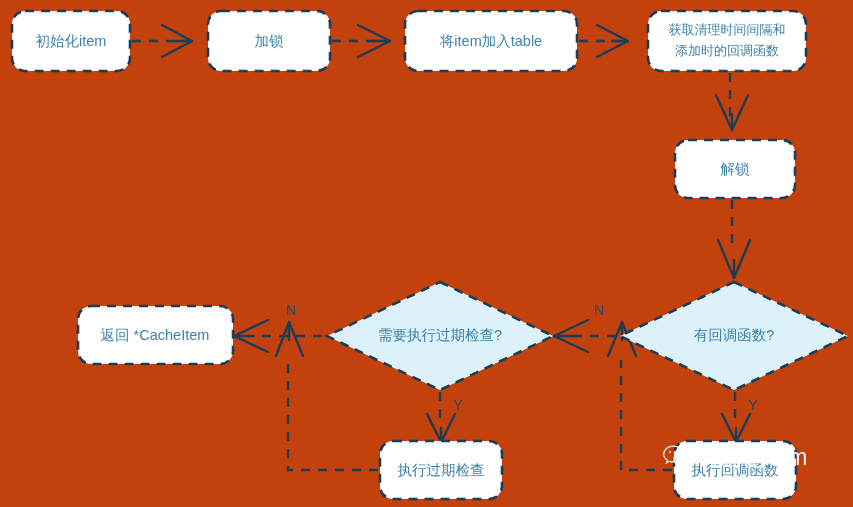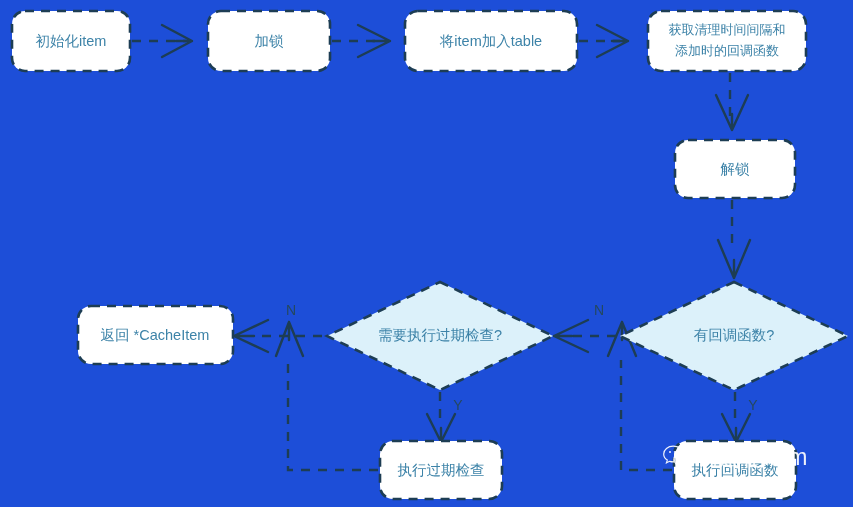--- a/index.html
+++ b/index.html
@@ -7,21 +7,21 @@
     padding: 0;
     background: #ffffff;
   }
   body {
     font-family: "Liberation Sans", "DejaVu Sans", sans-serif;
   }
   #canvas {
     position: relative;
     width: 853px;
     height: 507px;
-    background: #1d4ed8;
+    background: #c2410c;
     overflow: hidden;
   }
   svg#flow {
     position: absolute;
     top: 0;
     left: 0;
     width: 853px;
     height: 507px;
   }
   .node-shape {

